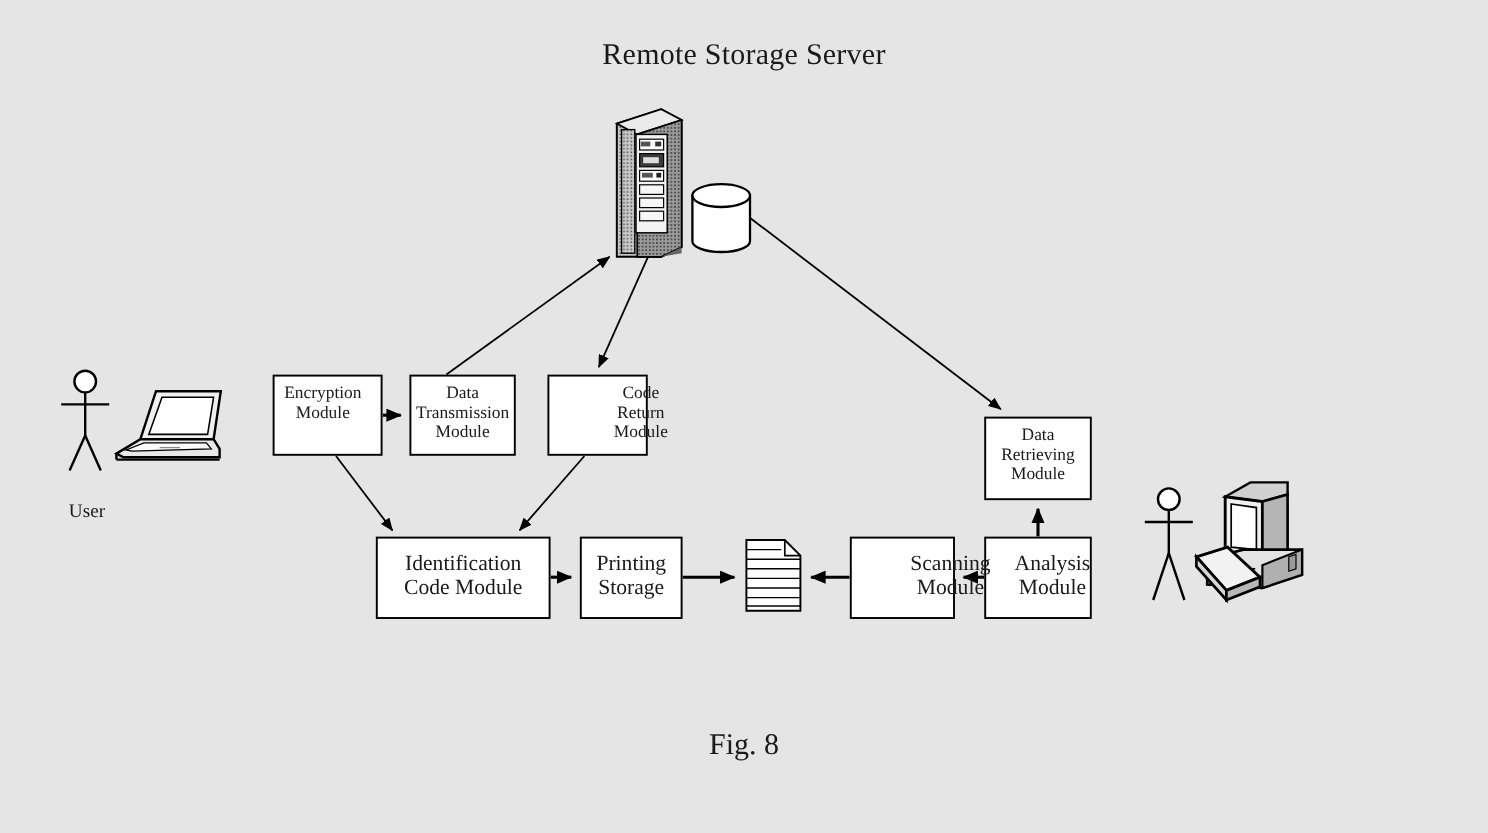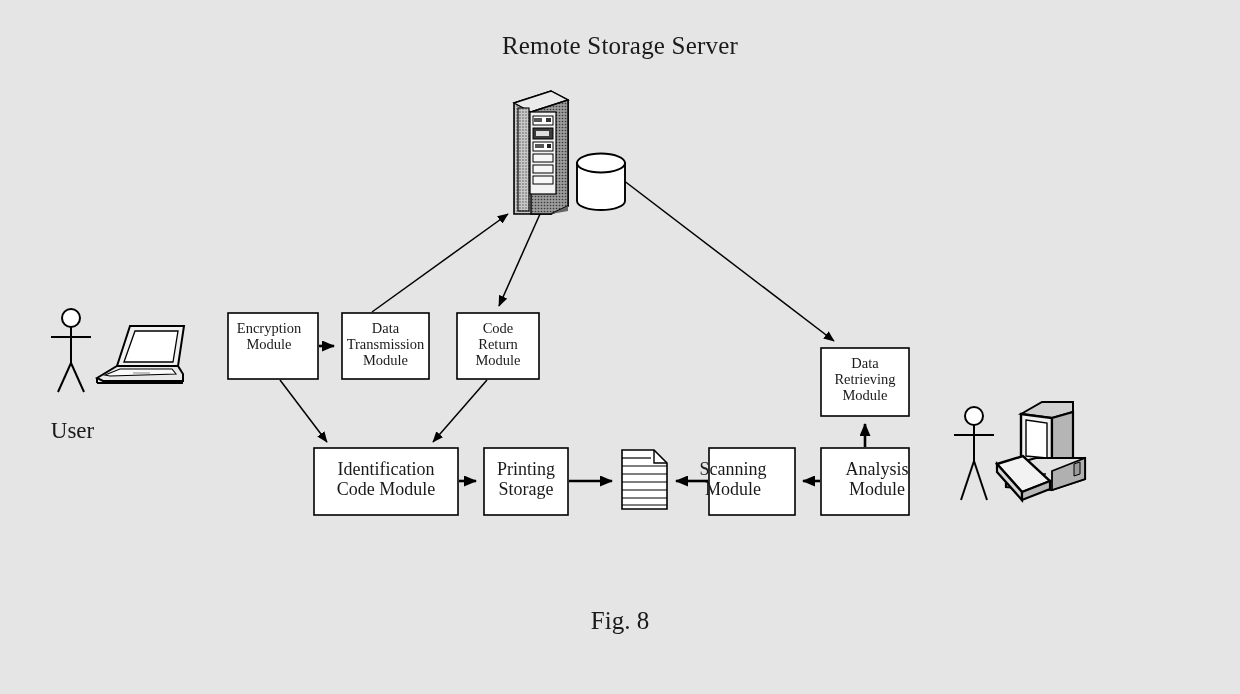--- a/index.html
+++ b/index.html
@@ -32,21 +32,21 @@
     pointer-events: none;
   }
   .title-text {
     font-size: 25px;
     letter-spacing: 0.2px;
   }
   .caption-text {
     font-size: 25px;
   }
   .actor-label {
-    font-size: 23px;
+    font-size: 16px;
   }
   .box-label {
     font-size: 14.5px;
   }
   .box-label.big {
     font-size: 18px;
   }
   .hit {
     position: absolute;
   }
@@ -220,35 +220,35 @@
   <div class="txt actor-label" style="left:10px; top:418px; width:125px;">User</div>
 
 
   <div class="txt box-label" style="left:228px; top:320px; width:82px;">Encryption
 Module</div>
 
   <div class="txt box-label" style="left:342px; top:320px; width:87px;">Data
 Transmission
 Module</div>
 
-  <div class="txt box-label" style="left:457px; top:320px; width:82px;">Code
+  <div class="txt box-label" style="left:457px; top:320px; width:82px;padding-left:36px;">Code
 Return
 Module</div>
 
   <div class="txt box-label" style="left:821px; top:355px; width:88px;">Data
 Retrieving
 Module</div>
 
   <div class="txt box-label big" style="left:314px; top:459px; width:144px;">Identification
 Code Module</div>
 
   <div class="txt box-label big" style="left:484px; top:459px; width:84px;">Printing
 Storage</div>
 
-  <div class="txt box-label big" style="left:690px; top:459px; width:86px;">Scanning
+  <div class="txt box-label big" style="left:749px; top:459px; width:86px;">Scanning
 Module</div>
 
   <div class="txt box-label big" style="left:821px; top:459px; width:112px;">Analysis
 Module</div>
 
   <div class="hit" style="left:510px; top:88px; width:62px; height:130px;"></div>
   <div class="hit" style="left:574px; top:150px; width:56px; height:62px;"></div>
   <div class="hit" style="left:620px; top:448px; width:50px; height:63px;"></div>
   <div class="hit" style="left:45px; top:305px; width:145px; height:90px;"></div>
   <div class="hit" style="left:950px; top:400px; width:140px; height:105px;"></div>

